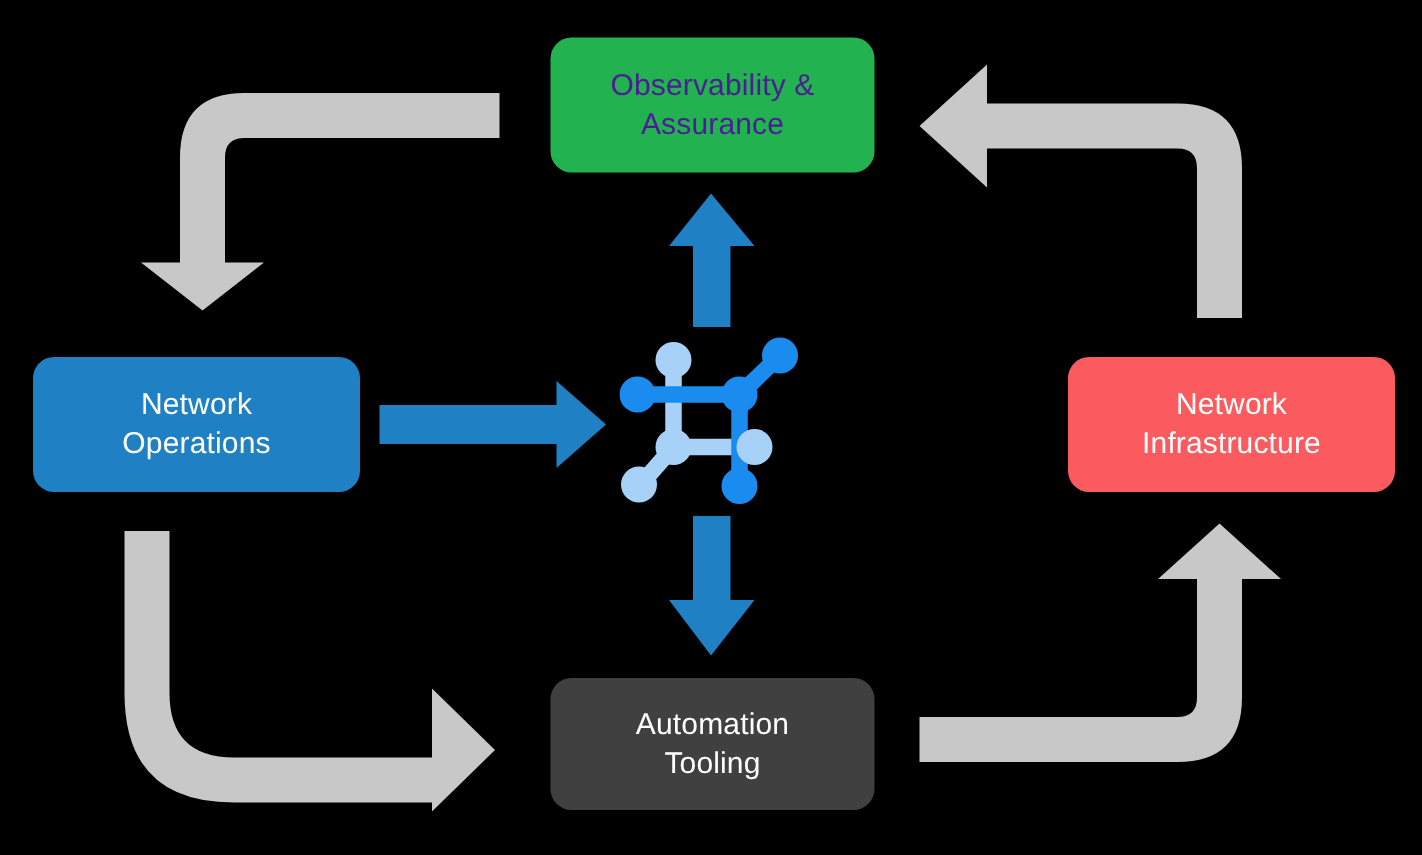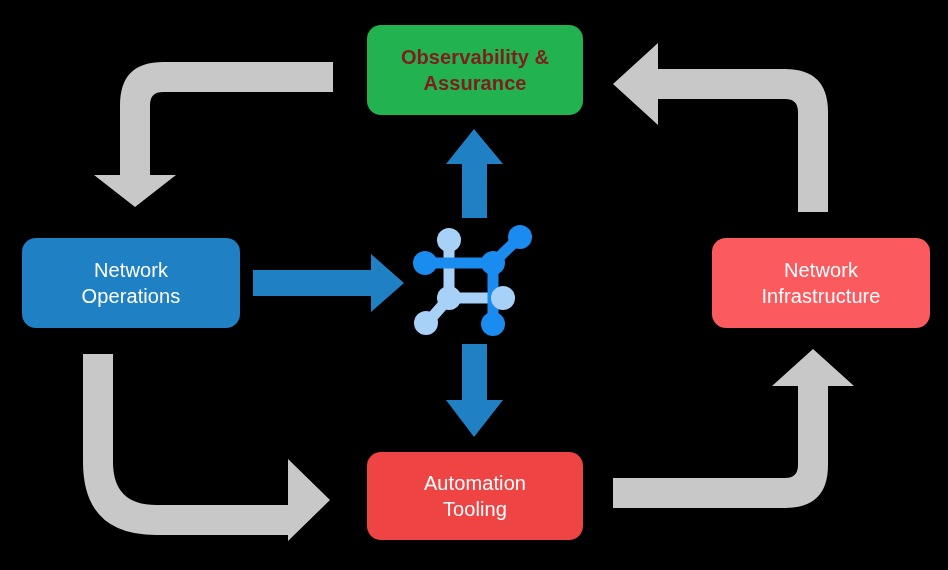--- a/index.html
+++ b/index.html
@@ -169,33 +169,33 @@
     </g>
 
     <g fill="#1a8cf0">
       <circle cx="12" cy="45" r="12"></circle>
       <circle cx="80" cy="45" r="12"></circle>
       <circle cx="107" cy="19" r="12"></circle>
       <circle cx="80" cy="106" r="12"></circle>
     </g>
   </svg>
 
-  <div class="node-box" id="box-observability" style="background: rgb(34, 178, 79); color: #7f1d1d; font-weight: bold;">
+  <div class="node-box" id="box-observability" style="background: rgb(34, 178, 79); color: #4c1d95;">
     <span>Observability &amp;
 Assurance</span>
   </div>
 
   <div class="node-box" id="box-operations" style="background: rgb(31, 128, 196); color: rgb(255, 255, 255);">
     <span>Network
 Operations</span>
   </div>
 
   <div class="node-box" id="box-infrastructure" style="background: rgb(251, 90, 95); color: rgb(255, 255, 255);">
     <span>Network
 Infrastructure</span>
   </div>
 
-  <div class="node-box" id="box-automation" style="background: #ef4444; color: rgb(255, 255, 255);">
+  <div class="node-box" id="box-automation" style="background: #404040; color: rgb(255, 255, 255);">
     <span>Automation
 Tooling</span>
   </div>
 
 </div>
 
 </body></html>

